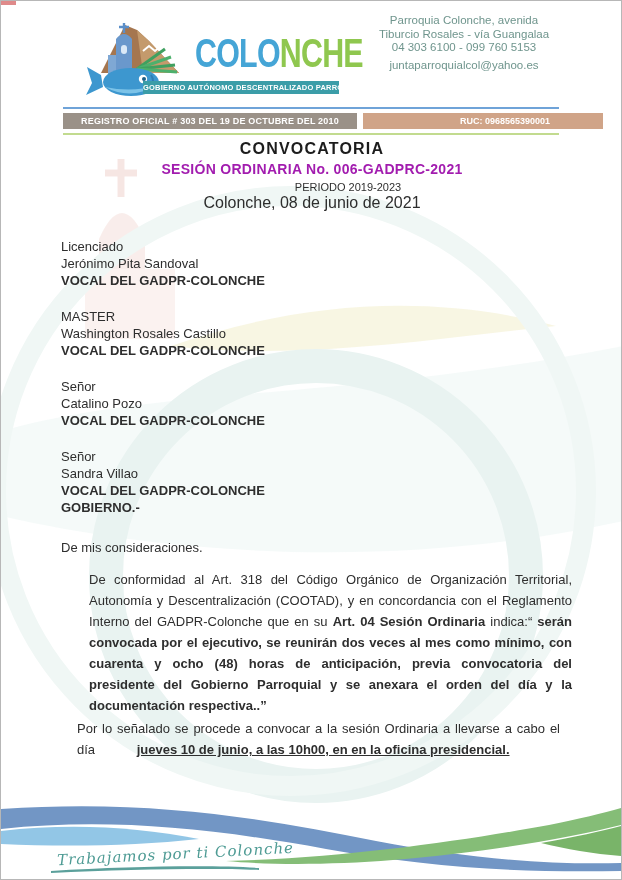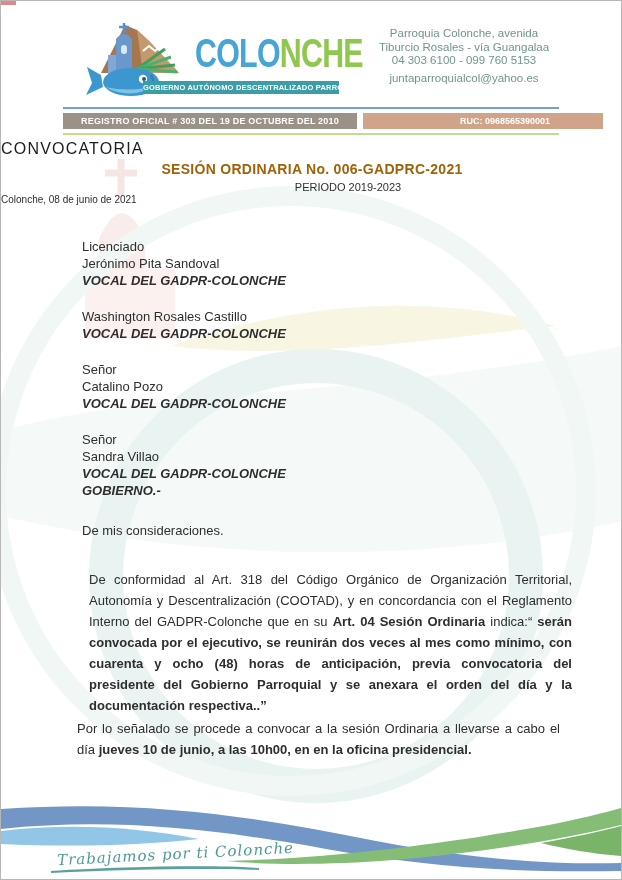--- a/index.html
+++ b/index.html
@@ -17,52 +17,52 @@
   .logo-text{
     left:194px;top:30px;z-index:2;font-weight:bold;font-size:40px;line-height:44px;
     letter-spacing:-1px; transform:scaleX(.76); transform-origin:left top; white-space:nowrap;
   }
   .logo-co{color:#45a5d6;} .logo-nche{color:#8fc74f;}
   .logo-band{
     left:142px;top:80px;width:196px;height:13px;background:#3b9da8;color:#ffffff;
     font-size:7.5px;font-weight:bold;line-height:13px;text-align:center;letter-spacing:.2px;z-index:2;
     white-space:nowrap;
   }
-  .contact{left:364px;top:25px;width:198px;text-align:center;color:#6f958d;z-index:2;}
+  .contact{left:364px;top:12px;width:198px;text-align:center;color:#6f958d;z-index:2;}
   .contact .line{font-size:11.5px;line-height:14px;}
   .contact .phones{font-size:11.5px;margin-top:0;}
   .contact .email{font-size:11.5px;margin-top:6px;}
   
   .blue-line{left:62px;top:106px;width:496px;height:2px;background:#6fa3d8;z-index:2;}
   .band-official{
     left:62px;top:112px;width:294px;height:16px;background:#9a9188;color:#fff;
     font-size:9px;font-weight:bold;text-align:center;line-height:16px;letter-spacing:.2px;z-index:2;
   }
   .band-ruc{
     left:362px;top:112px;width:196px;height:16px;background:#d0a488;color:#fff;
     font-size:9px;font-weight:bold;text-align:center;line-height:16px;z-index:2;padding-left:44px;
   }
   .green-line{left:62px;top:132px;width:496px;height:2px;background:#c2db8f;z-index:2;}
   
-  .doc-title{left:0;top:139px;width:622px;text-align:left;font-size:16px;font-weight:normal;
+  .doc-title{left:0;top:139px;width:622px;text-align:center;font-size:16px;font-weight:bold;
     letter-spacing:1.2px;color:#1c1c1c;z-index:2;}
   .doc-session{left:0;top:160px;width:622px;text-align:center;font-size:14px;font-weight:bold;
-    letter-spacing:.3px;color:#a16207;z-index:2;}
+    letter-spacing:.3px;color:#a21caf;z-index:2;}
   .doc-period{left:0;top:180px;width:622px;text-align:center;font-size:11px;color:#2e2e2e;z-index:2;margin-left:36px;}
-  .doc-date{left:0;top:193px;width:622px;text-align:left;font-size:10px;color:#2e2e2e;z-index:2;}
+  .doc-date{left:0;top:193px;width:622px;text-align:center;font-size:16px;color:#2e2e2e;z-index:2;}
   
-  .recipients{left:81px;top:237px;width:483px;font-size:13px;line-height:17px;z-index:2;}
+  .recipients{left:60px;top:237px;width:483px;font-size:13px;line-height:17px;z-index:2;}
   .recipient{margin-bottom:19px;}
-  .recipient .role,.recipient .extra{font-weight:bold;font-style:italic;}
+  .recipient .role,.recipient .extra{font-weight:bold;}
   .greeting{margin-top:23px;font-size:13px;}
   
   .para1{left:88px;top:568px;width:483px;font-size:13px;line-height:21px;text-align:justify;z-index:2;}
   .para2{left:76px;top:717px;width:483px;font-size:13px;line-height:21px;text-align:justify;z-index:2;}
   .b{font-weight:bold;}
-  .u{}
+  .u{text-decoration:underline;margin-left:38px;}
   
   .footer-art{left:0px;bottom:0px;width:620px;height:78px;z-index:1;}
   .slogan{
     left:56px;bottom:16px;z-index:2;font-family:"DejaVu Serif", serif;font-style:italic;
     font-size:15px;color:#4e9b94;letter-spacing:1px;transform:rotate(-3deg);white-space:nowrap;
   }
 </style>
 </head>
 <body>
 
@@ -129,20 +129,21 @@
   <div class="abs doc-period">PERIODO 2019-2023</div>
   <div class="abs doc-date">Colonche, 08 de junio de 2021</div>
 
   <div class="abs recipients">
     <div class="recipient">
       <div>Licenciado</div>
       <div>Jerónimo Pita Sandoval</div>
       <div class="role">VOCAL DEL GADPR-COLONCHE</div>
     </div>
     <div class="recipient">
+      <div>MASTER</div>
       <div>Washington Rosales Castillo</div>
       <div class="role">VOCAL DEL GADPR-COLONCHE</div>
     </div>
     <div class="recipient">
       <div>Señor</div>
       <div>Catalino Pozo</div>
       <div class="role">VOCAL DEL GADPR-COLONCHE</div>
     </div>
     <div class="recipient">
       <div>Señor</div>

